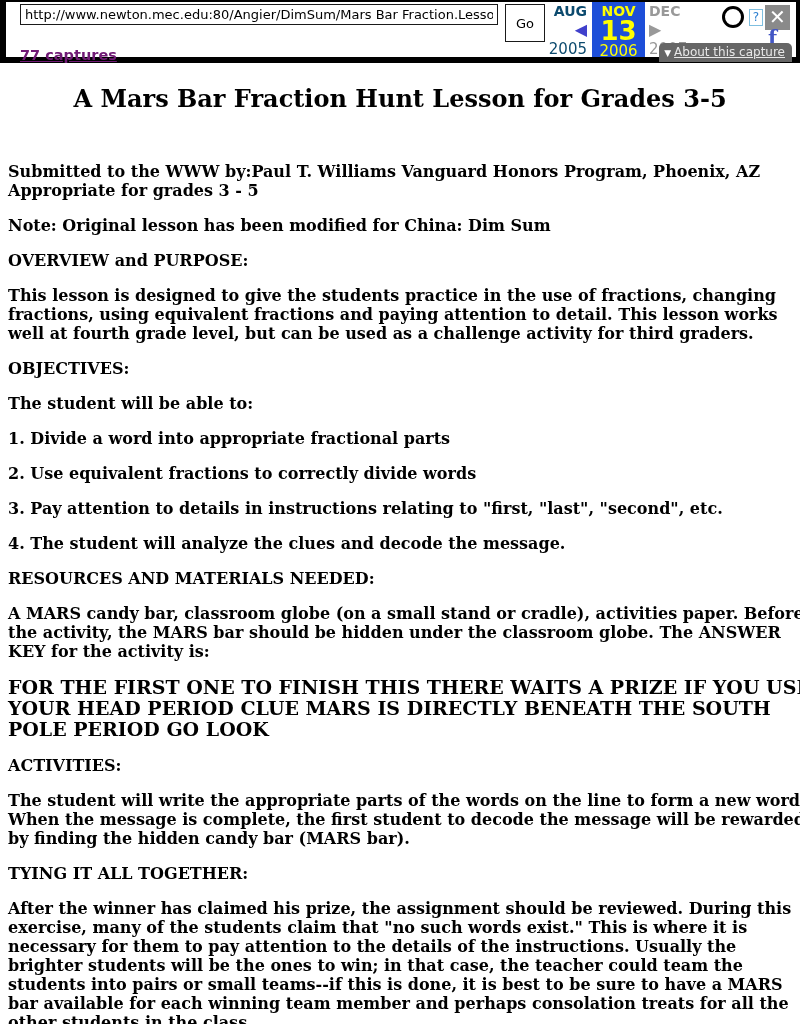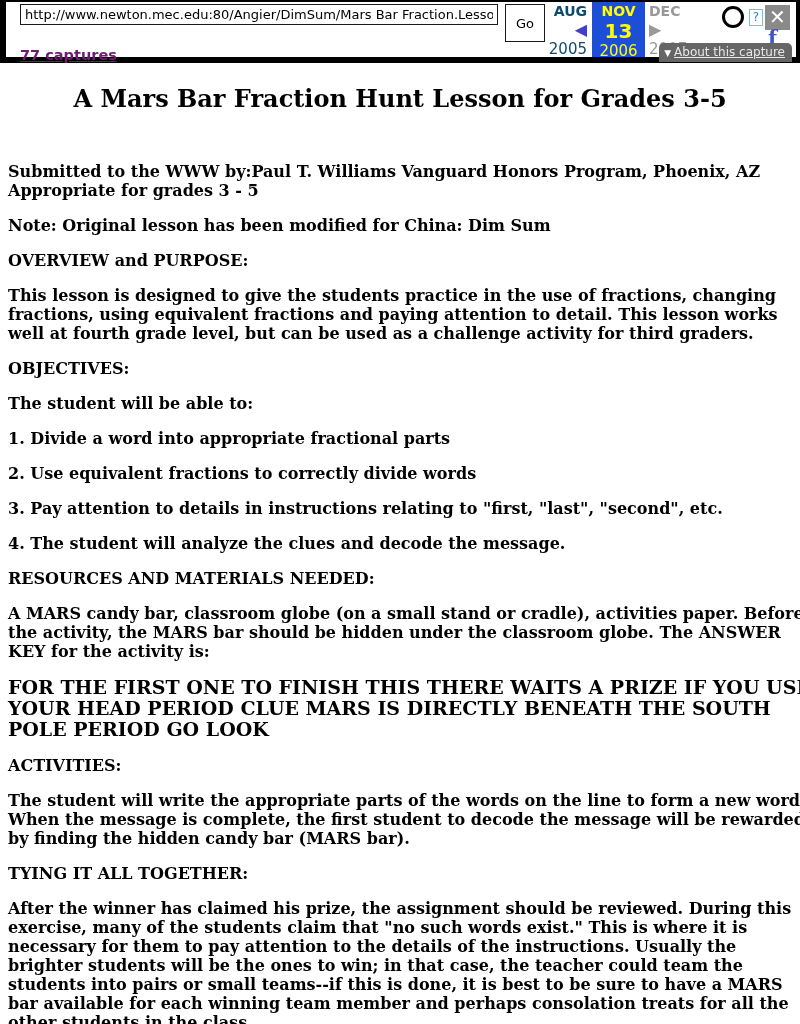--- a/index.html
+++ b/index.html
@@ -58,21 +58,21 @@
     display: flex; flex-direction: column;
     justify-content: space-between;
     box-sizing: border-box;
     padding: 1px 0 0 0;
     height: 55px;
   }
   .wb-col-prev { width: 46px; align-items: flex-end; padding-right: 5px; }
   .wb-col-cur  { width: 53px; align-items: center; background: #1d4ed8; }
   .wb-col-next { width: 40px; align-items: flex-start; padding-left: 4px; }
   .wb-month { font-size: 14px; font-weight: bold; line-height: 16px; }
-  .wb-day   { font-size: 20px; font-weight: bold; line-height: 24px; }
+  .wb-day   { font-size: 26px; font-weight: bold; line-height: 24px; }
   .wb-arrow { font-size: 16px; line-height: 22px; cursor: pointer; }
   .wb-year  { font-size: 15px; font-weight: normal; line-height: 17px; }
   .wb-col-prev .wb-month, .wb-col-prev .wb-year { color: #0c4a6e; }
   .wb-col-prev .wb-arrow { color: #4040cc; }
   .wb-col-cur  .wb-month, .wb-col-cur .wb-day, .wb-col-cur .wb-year { color: #ffff00; }
   .wb-col-next .wb-month, .wb-col-next .wb-year, .wb-col-next .wb-arrow { color: #999; }
 
   .wb-circle {
     position: absolute; left: 716px; top: 4px;
     width: 16px; height: 16px;

